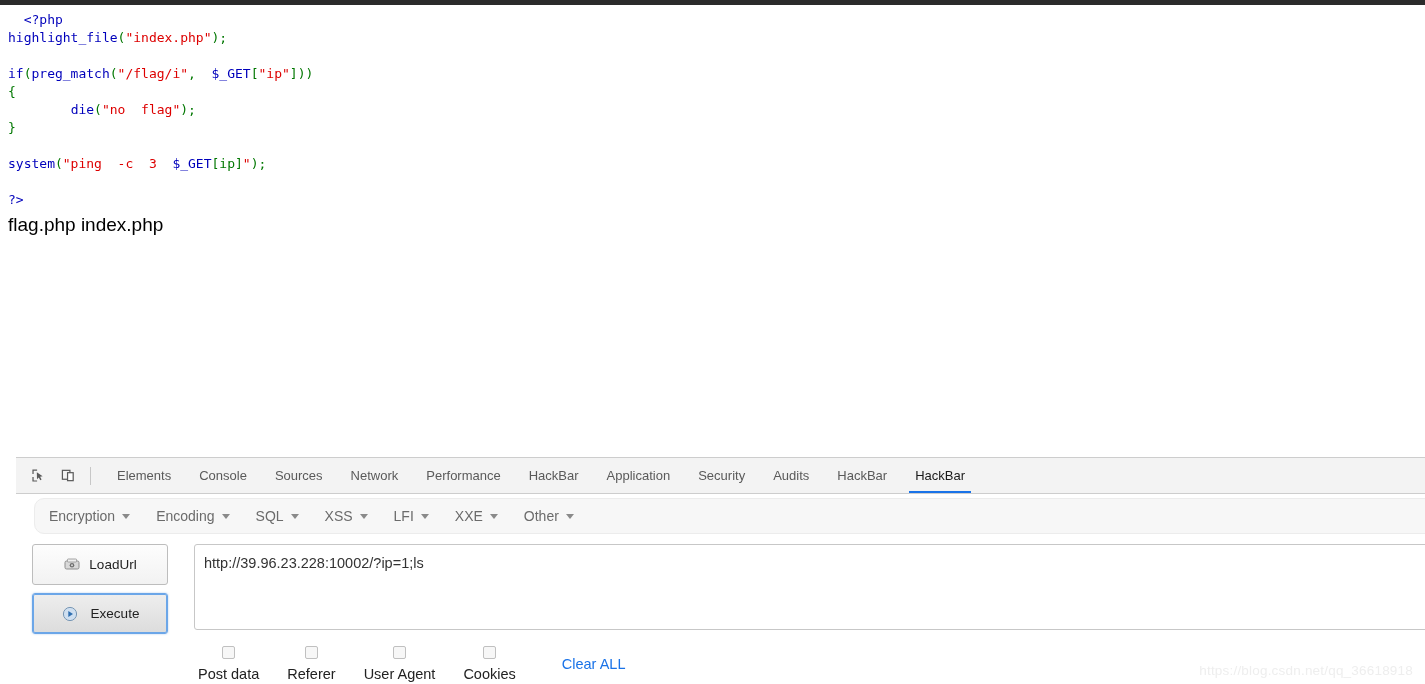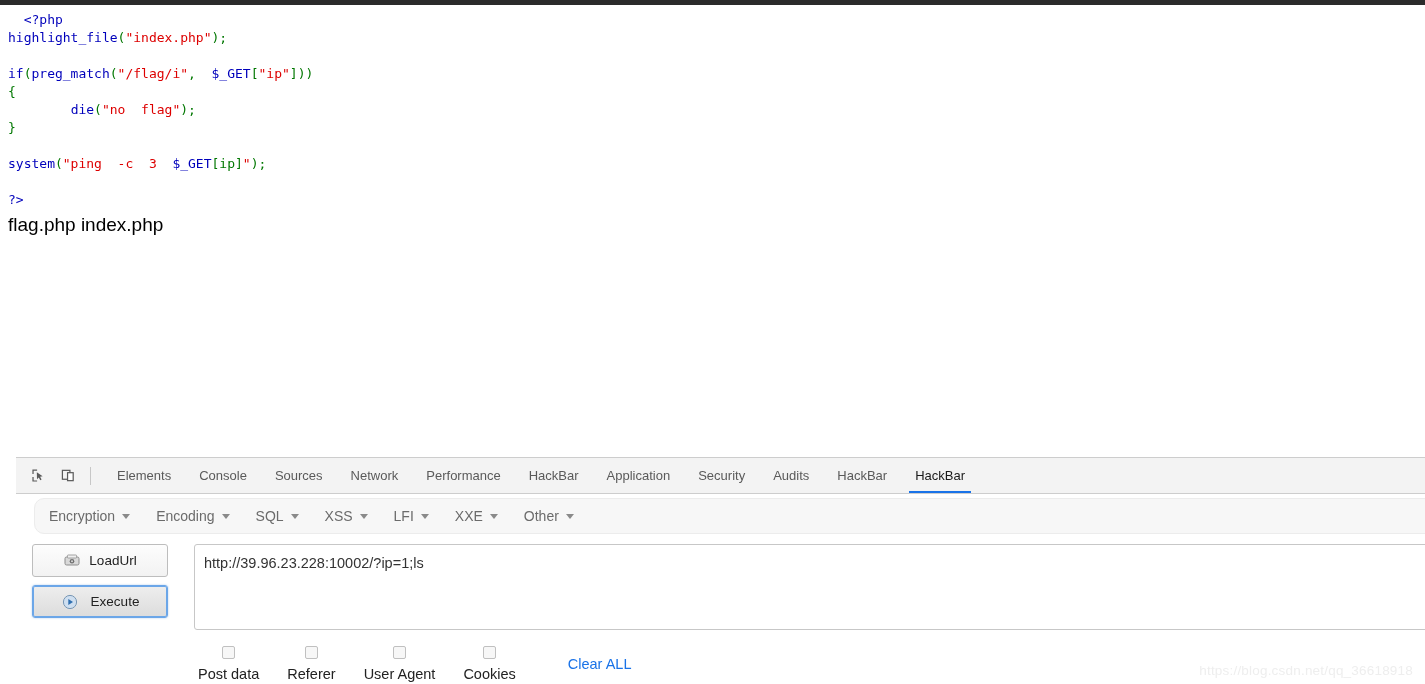--- a/index.html
+++ b/index.html
@@ -126,21 +126,21 @@
     gap:0;
     overflow:hidden;
   }
 
   .hb-buttons {
     width:152px; min-width:152px;
     display:flex; flex-direction:column; gap:8px;
     padding-left:16px;
   }
   .hb-btn {
-    height:33px;
+    height:41px;
     display:flex; align-items:center; justify-content:center;
     gap:8px;
     font-size:13.5px; color:#222;
     background:linear-gradient(#fdfdfd,#f2f2f2);
     border:1px solid #bdbdbd;
     border-radius:3px;
     cursor:pointer;
     font-family:"Liberation Sans", sans-serif;
     padding:0 8px;
   }
@@ -188,21 +188,21 @@
   }
   .opt input[type=checkbox] {
     width:13px; height:13px; margin:0;
     border:1px solid #c0c0c0; background:#f7f7f7;
     -webkit-appearance:none; appearance:none;
     border-radius:2px; cursor:pointer;
   }
   .clear-all {
     color:#1a73e8; font-size:14.5px;
     text-decoration:none; cursor:pointer;
-    margin-left:24px; white-space:nowrap;
+    margin-left:18px; white-space:nowrap;
   }
 
   .watermark {
     position:absolute; right:12px; bottom:6px;
     font-size:13.5px; color:#eeeeee;
     letter-spacing:.2px; pointer-events:none;
     font-family:"Liberation Sans", sans-serif;
   }
 </style>
 </head>

